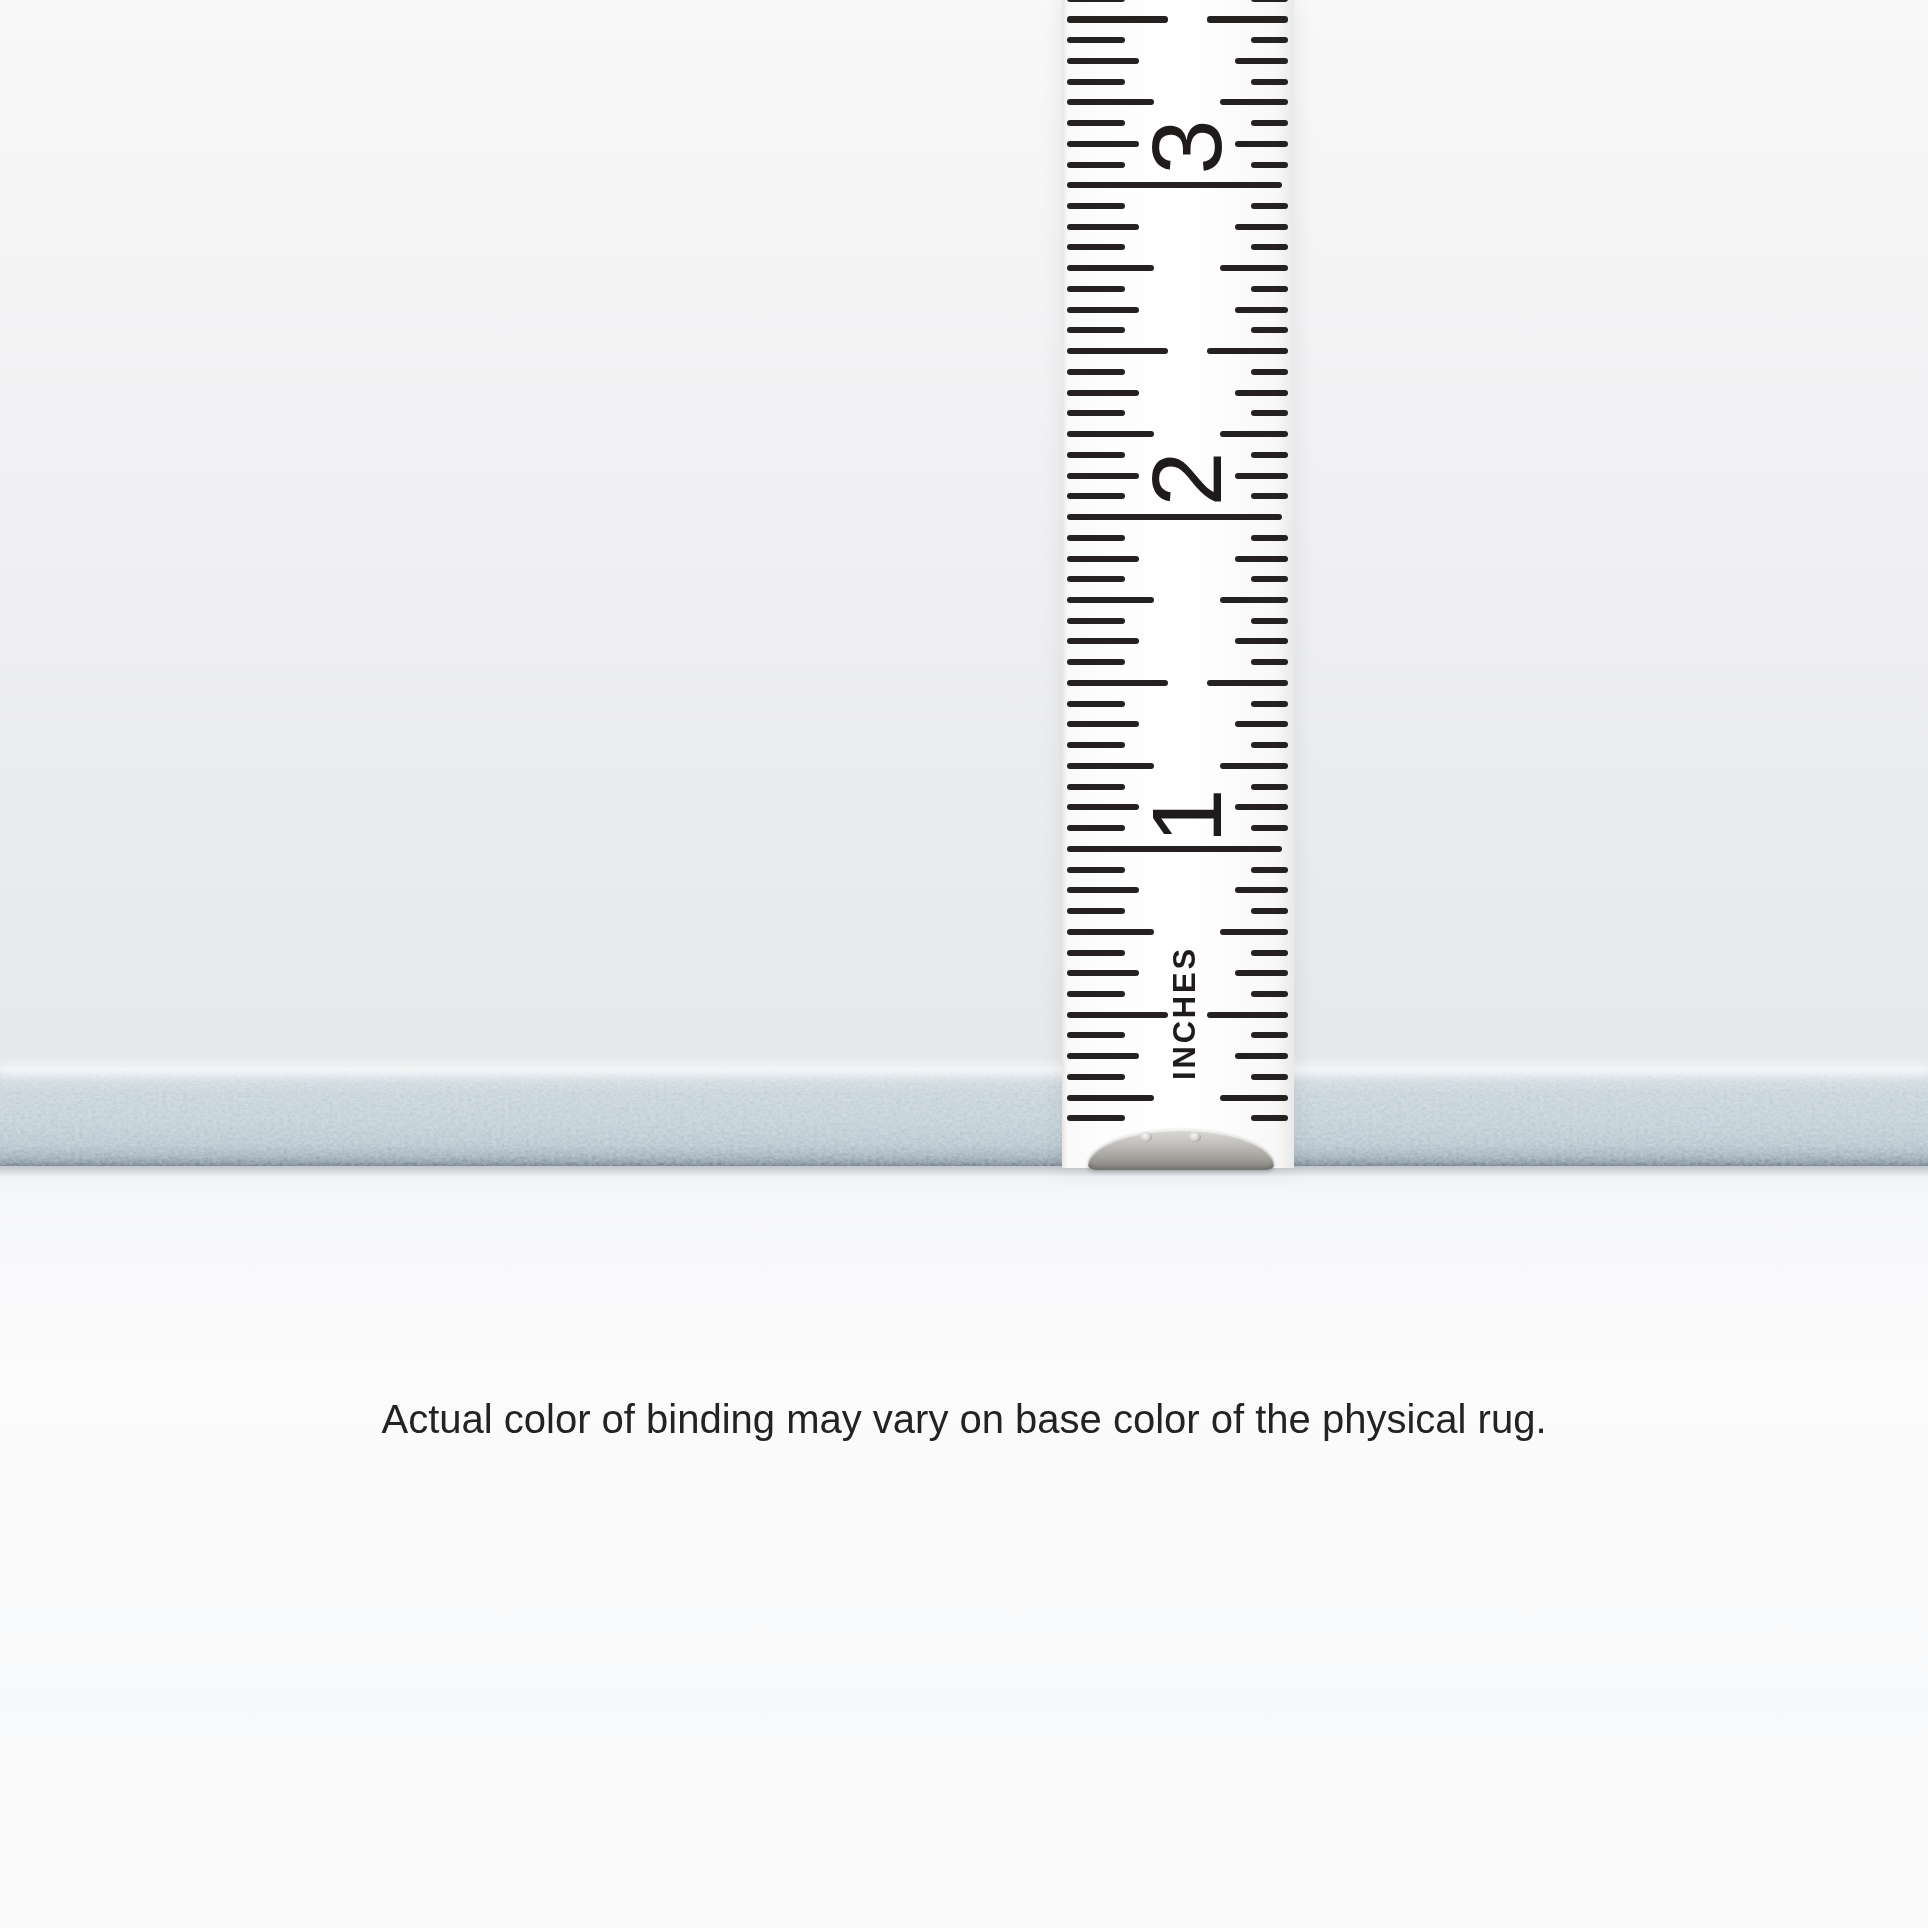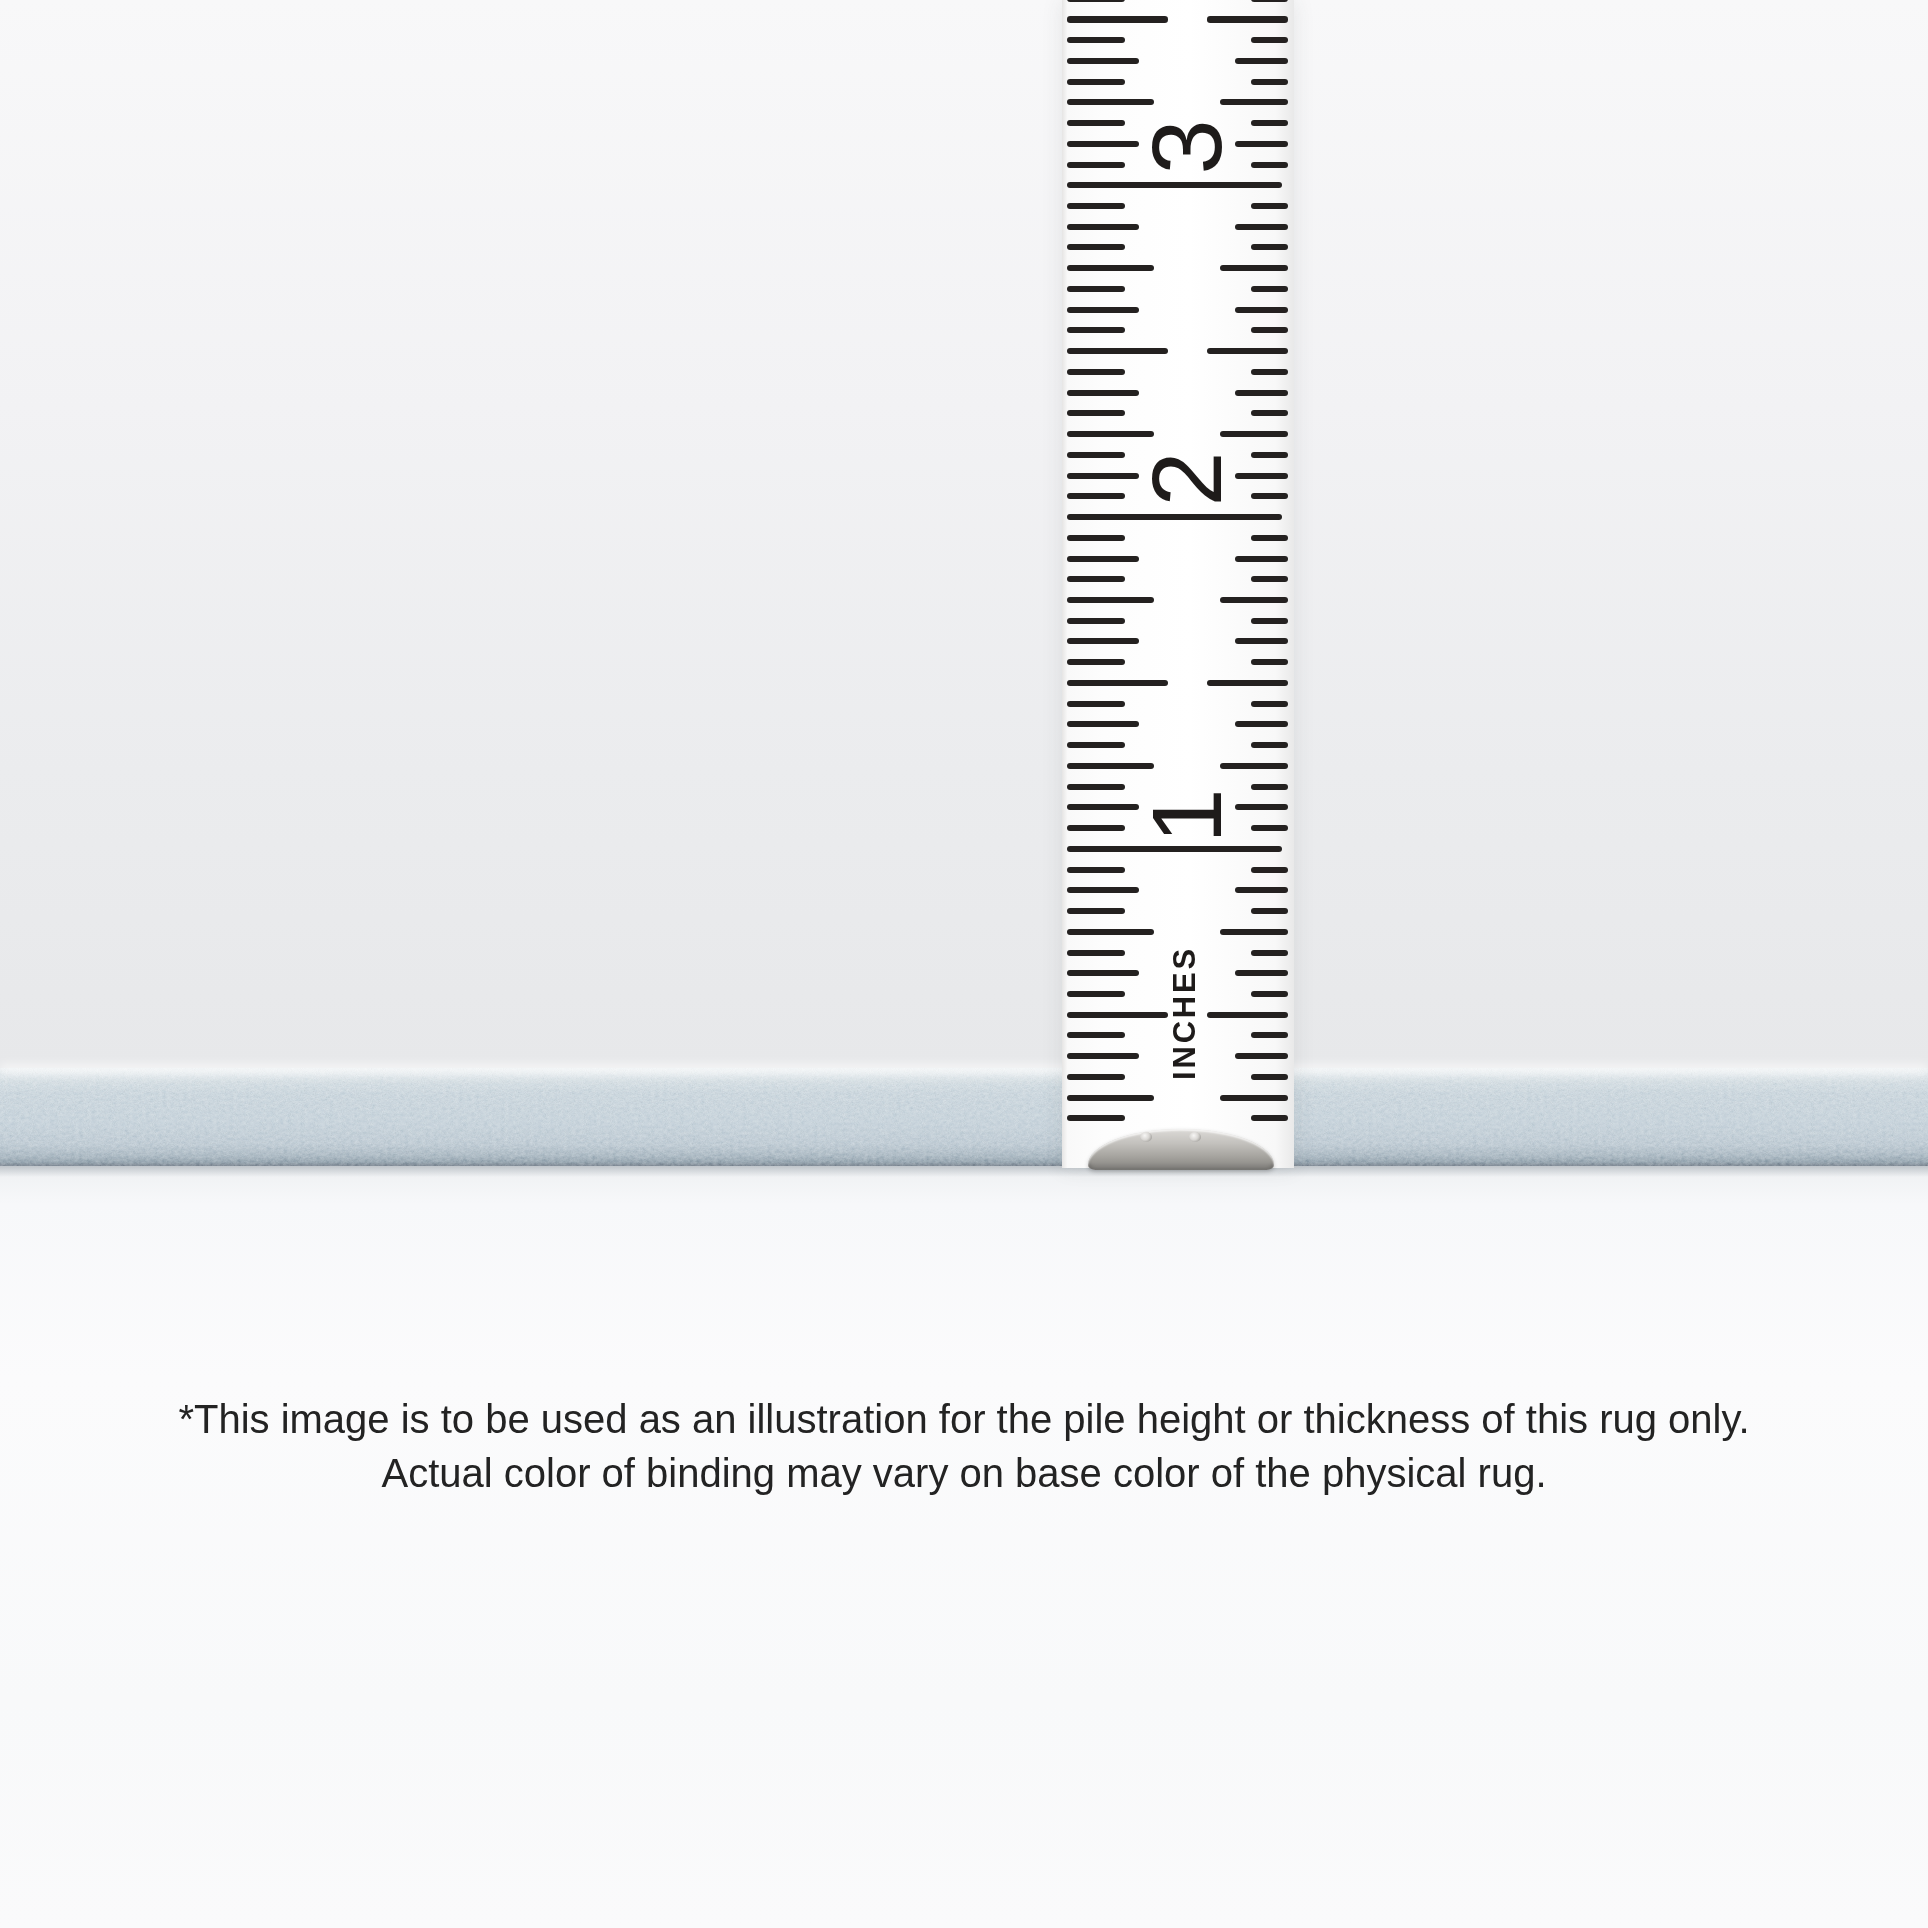--- a/index.html
+++ b/index.html
@@ -199,18 +199,17 @@
     <span class="num n2">2</span>
     <span class="num n1">1</span>
     <span class="unit">INCHES</span>
     <div class="clip">
       <i class="rivet r1"></i>
       <i class="rivet r2"></i>
     </div>
   </div>
 
   <div class="caption">
-    <p>*This image is to be used as an illustration for the pile height or thickness of this rug only.</p>
     <p>Actual color of binding may vary on base color of the physical rug.</p>
   </div>
 
 </div>
 
 
 </body></html>

